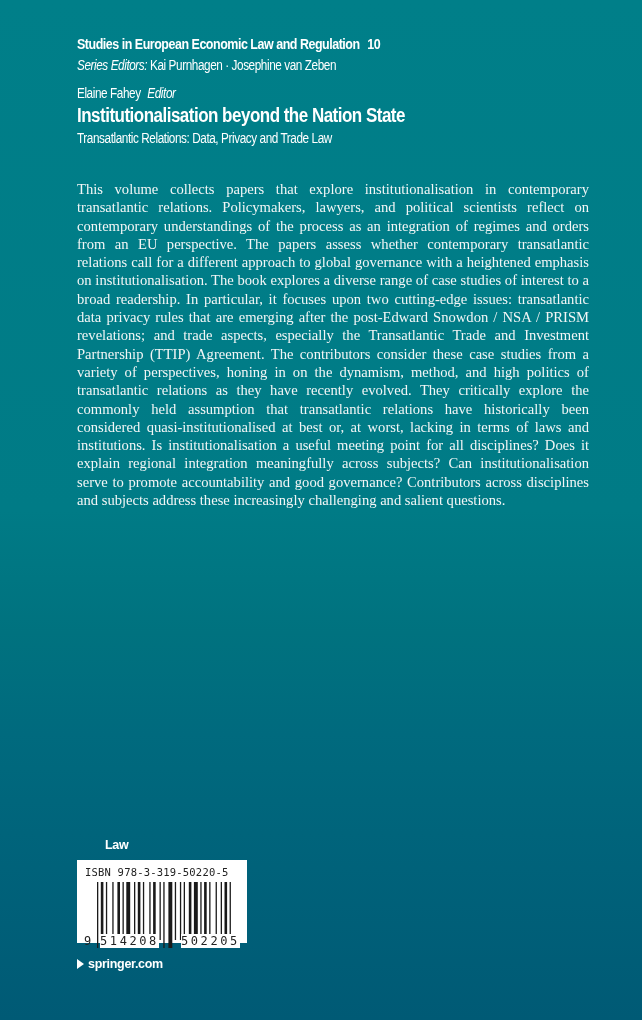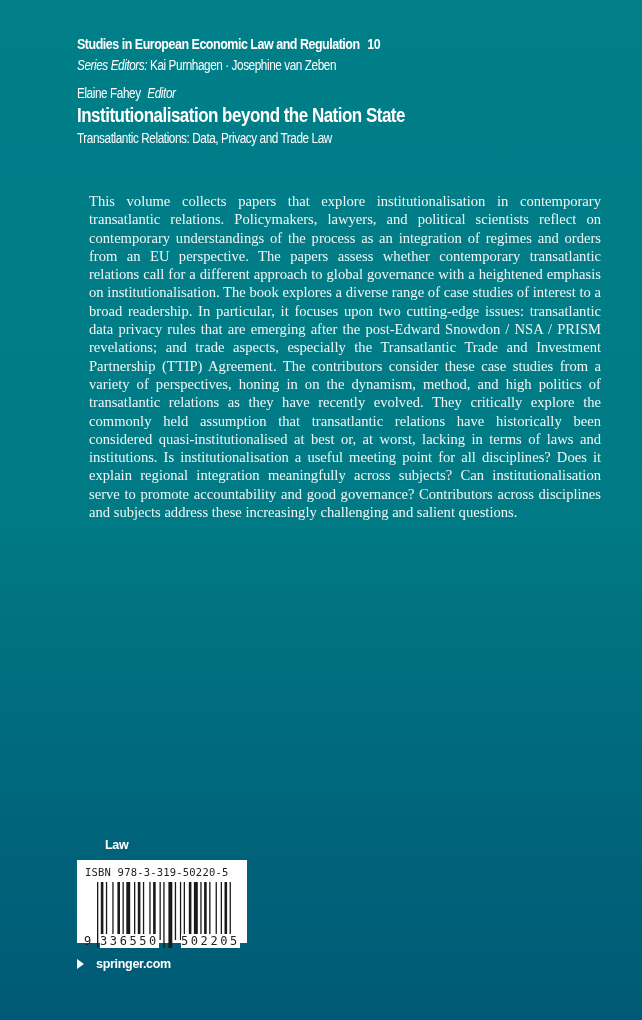--- a/index.html
+++ b/index.html
@@ -83,21 +83,21 @@
     transform-origin: left top;
   }
   .blurb {
     position: absolute;
     left: 77px; top: 180px;
     width: 512px;
     font-size: 14.6px;
     line-height: 18.3px;
     text-align: justify;
     color: #f2f6f6;
-    margin: 12px;
+    margin: 0;
   }
   .subject {
     position: absolute;
     left: 77px; top: 838px;
     font-size: 12.5px;
     font-weight: bold;
     letter-spacing: -0.3px;
     margin-left: 28px;
   }
   .barcode-box {
@@ -141,21 +141,21 @@
   }
   .publisher-link {
     position: absolute;
     left: 77px; top: 957px;
     font-size: 12.5px;
     font-weight: bold;
     letter-spacing: -0.3px;
     white-space: nowrap;
     display: flex;
     align-items: center;
-    gap: 12px;
+    gap: 4px;
   }
   .play-icon {
     display: inline-block;
     width: 0; height: 0;
     border-top: 5px solid transparent;
     border-bottom: 5px solid transparent;
     border-left: 7px solid #ffffff;
   }
 </style>
 </head>
@@ -210,21 +210,21 @@
           <rect x="123.3000000000001" y="22" width="1.3" height="58"></rect>
           <rect x="127.10000000000011" y="22" width="2.6" height="58"></rect>
           <rect x="132.2000000000001" y="22" width="1.3" height="58"></rect>
           <rect x="138.6000000000001" y="22" width="1.3" height="58"></rect>
           <rect x="143.7000000000001" y="22" width="1.3" height="58"></rect>
           <rect x="147.5000000000001" y="22" width="2.6" height="58"></rect>
           <rect x="152.6000000000001" y="22" width="1.3" height="66"></rect>
         </g>
     </svg>
     <div class="barcode-digits">
-      <span class="first">9</span><span class="group">336550</span><span class="group group2">502205</span>
+      <span class="first">9</span><span class="group">514208</span><span class="group group2">502205</span>
     </div>
   </div>
 
   <div class="publisher-link sans">
     <span class="play-icon"></span>
     <span>springer.com</span>
   </div>
 
 </div>
 

